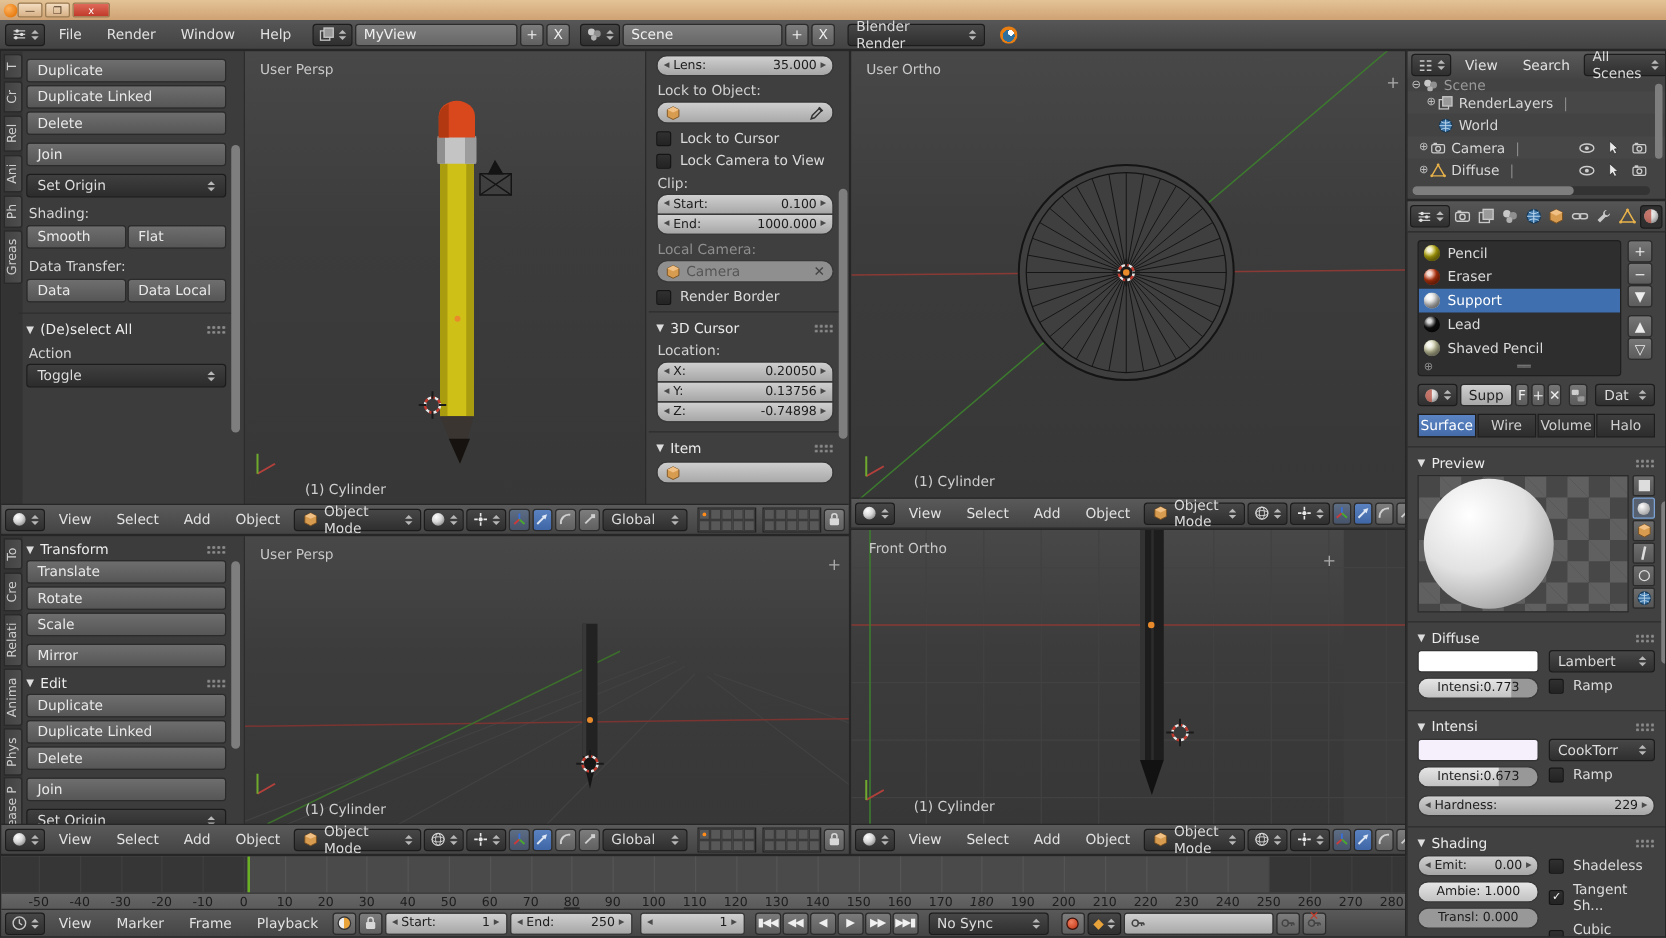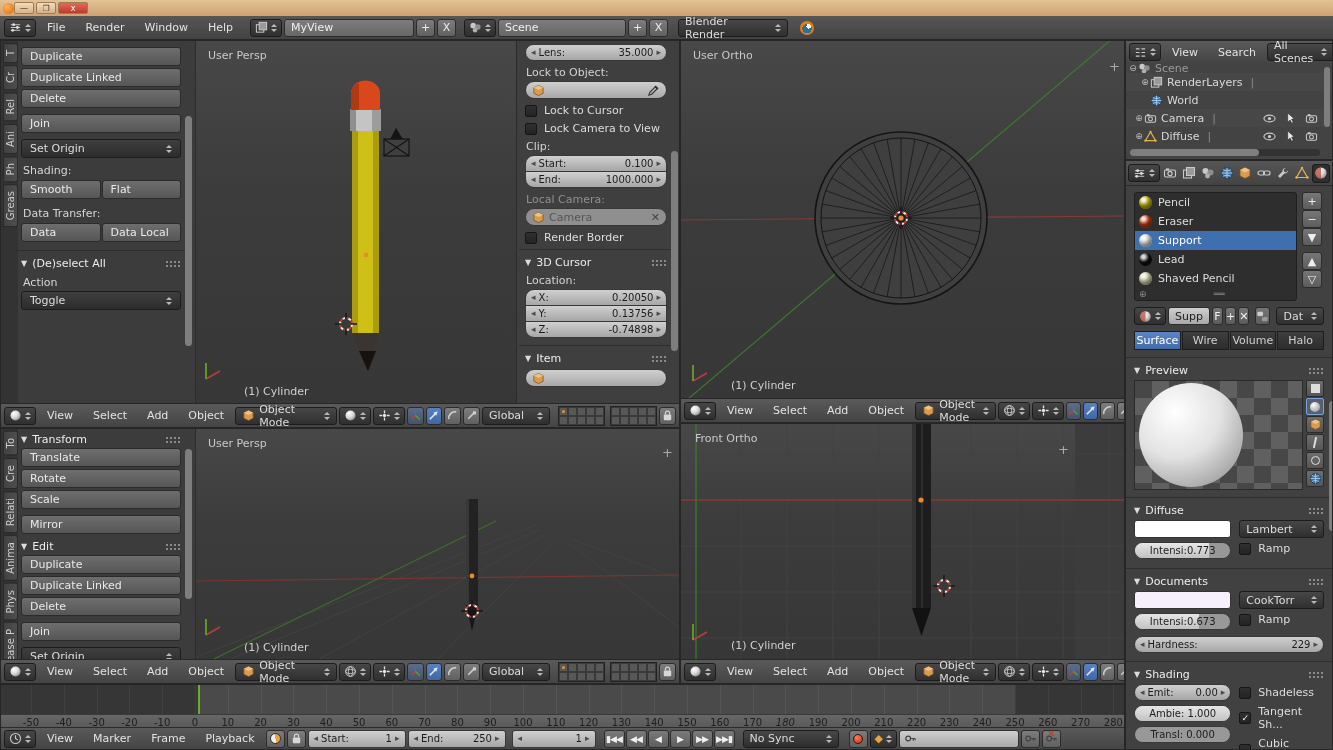--- a/index.html
+++ b/index.html
@@ -1182,21 +1182,21 @@
             </div>
           <div class="chkrow" style="margin-top:4px">
               <span class="chk"></span>
               <span>Ramp</span>
             </div>
         </div>
       </div>
       <div style="border-top:1px solid #2e2e2e;margin:8px -8px 0 -8px"></div>
       <div class="panelhdr">
           <span class="tri">▼</span>
-          <span>Documents</span>
+          <span>Intensi</span>
           <span class="grip"></span>
         </div>
       <div style="display:flex;gap:8px;margin-top:3px">
         <div style="flex:1.15">
           <div class="swatch" style="background: rgb(246, 240, 252);"></div>
           <div class="slider" style="margin-top:4px">
               <div class="fill" style="width: 67.3%;"></div>
               <span class="txt">Intensi:0.673</span>
             </div>
         </div>

